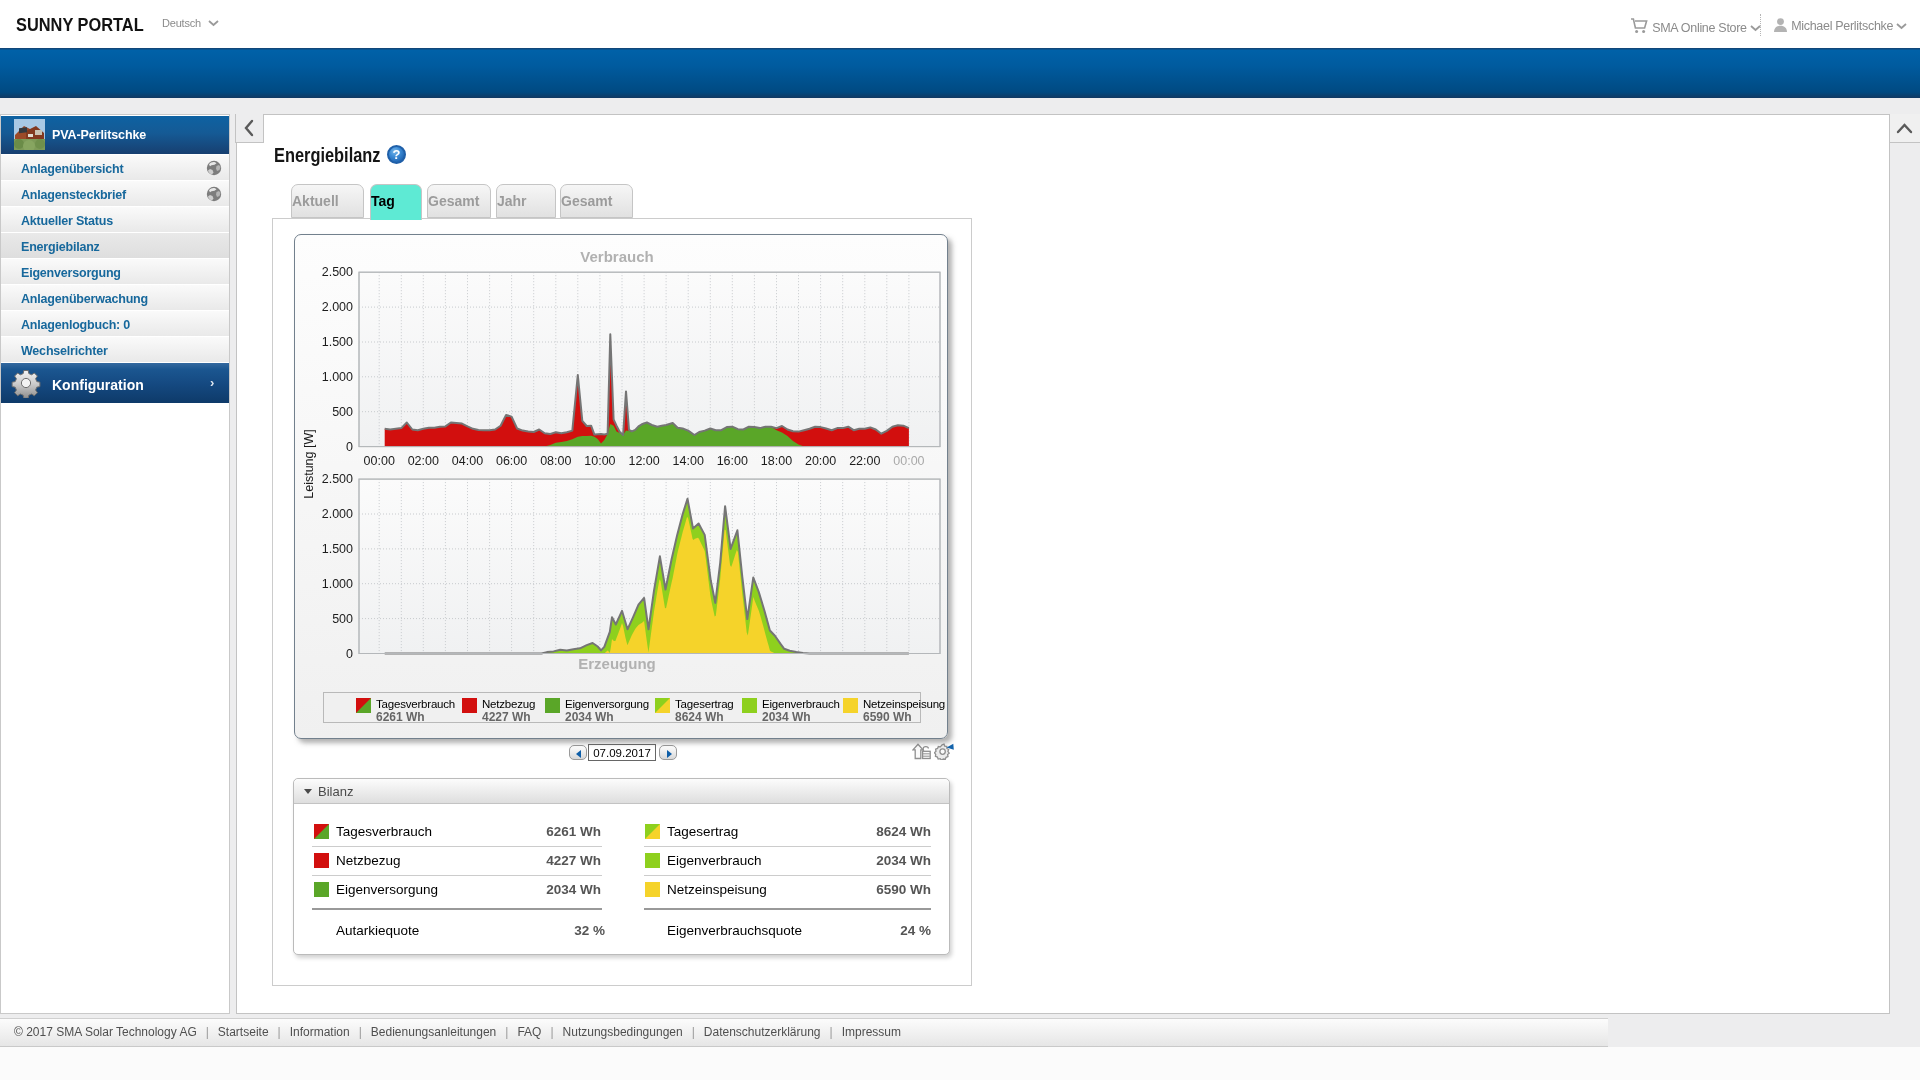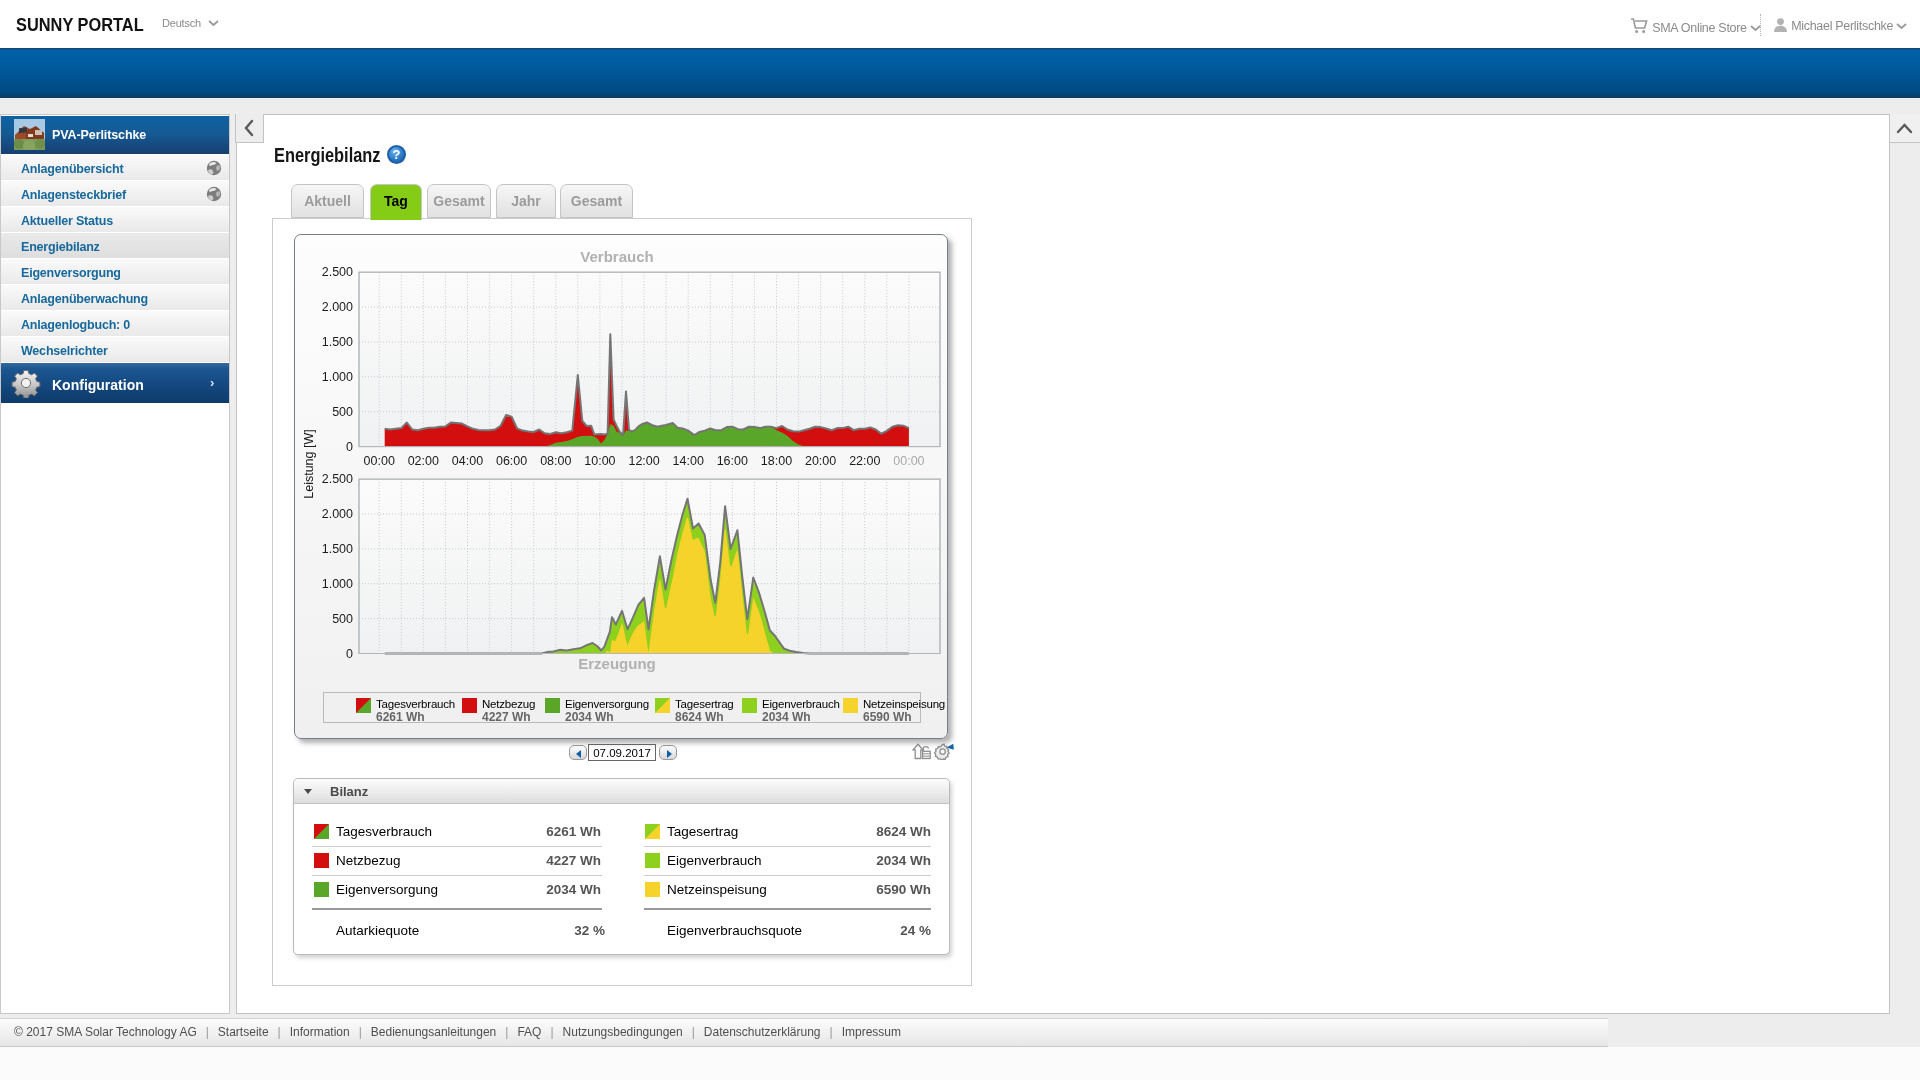--- a/index.html
+++ b/index.html
@@ -16,22 +16,22 @@
 .mrow span{position:absolute;left:20px;top:6.5px;font-size:12.5px;letter-spacing:-.2px;font-weight:bold;color:#17689c}
 .mrow.act{background:linear-gradient(180deg,#e9e9e9,#dedede)}
 #konfig{left:1px;top:363px;width:228px;height:40px;background:linear-gradient(180deg,#34699f 0,#1b5690 16%,#154a82 50%,#0e3a69 100%)}
 #konfig span{position:absolute;left:51px;top:14px;color:#fff;font-weight:bold;font-size:14px}
 #konfig .arr{position:absolute;left:209px;top:12px;color:#dfe7ef;font-size:13px;font-weight:bold}
 #mainpanel{left:236px;top:114px;width:1654px;height:900px;background:#fff;border:1px solid #c3c3c3}
 #notch{left:235px;top:114px;width:29px;height:29px;background:#ededee;border-left:1px solid #c3c3c3;border-right:1px solid #c3c3c3;border-bottom:1px solid #c3c3c3}
 #upbox{left:1890px;top:114px;width:30px;height:29px;background:#f0f0f0;border-bottom:1px solid #c3c3c3}
 #h1{left:274px;top:144px;font-size:19.5px;font-weight:bold;color:#151515;transform:scaleX(.84);transform-origin:0 0;white-space:nowrap}
 #help{left:387px;top:145px;width:19px;height:19px;border-radius:50%;background:radial-gradient(circle at 38% 30%,#7db9e8 0,#3f8ed8 35%,#2268b5 75%,#1c5ba5 100%);border:2px solid #1f5fa8;color:#fff;font-weight:bold;font-size:13px;text-align:center;line-height:15px}
-.tab{top:184px;height:34px;background:linear-gradient(180deg,#f6f6f6,#e1e1e1);border:1px solid #c5c5c5;border-radius:7px 7px 0 0;color:#9b9b9b;font-weight:bold;font-size:14px;text-align:center;line-height:33px;z-index:3}
-.tab.act{height:36px;background:#84cc16;border-bottom:none;color:#000;z-index:5}
+.tab{top:184px;height:34px;background:linear-gradient(180deg,#f6f6f6,#e1e1e1);border:1px solid #c5c5c5;border-radius:7px 7px 0 0;color:#9b9b9b;font-weight:bold;font-size:14px;text-align:left;line-height:33px;z-index:3}
+.tab.act{height:36px;background:#5eead4;border-bottom:none;color:#000;z-index:5}
 #container{left:272px;top:218px;width:700px;height:768px;background:#fff;border:1px solid #ccc}
 #chartpanel{left:294px;top:234px;width:654px;height:505px;background:linear-gradient(180deg,#fdfdfd,#f0f0f0);border:1px solid #72808d;border-radius:7px;box-shadow:4px 4px 5px rgba(100,100,100,.5);z-index:2}
 #legendbox{left:28px;top:457px;width:598px;height:31px;background:#f0f0f0;border:1px solid #b9b9b9}
 .lsq{position:absolute;top:5px;width:15px;height:15px}
 .sqr{background:#d20f0e}.sqg{background:#5aa628}.sqlg{background:#8ed01e}.sqy{background:#f5d32a}
 .sqtv{background:linear-gradient(to bottom right,#d20f0e 49.5%,#5aa628 50.5%)}
 .sqte{background:linear-gradient(to bottom right,#8ed01e 49.5%,#f5d32a 50.5%)}
 .llab{position:absolute;top:5px;font-size:11.5px;color:#000;letter-spacing:-.2px;white-space:nowrap}
 .lval{position:absolute;top:17px;font-size:12px;font-weight:bold;color:#666;white-space:nowrap}
 .navbtn{top:745px;width:18px;height:15px;border:1px solid #9a9a9a;border-radius:5px;background:linear-gradient(180deg,#fff,#d8d8d8)}
@@ -330,21 +330,21 @@
       <path d="M8 2.2l2.1-.8.8 2.1 2.2.3.1 2.3 1.9 1.1-.8 2.1 1.4 1.8-1.7 1.5.4 2.2-2.1.8-.8 2.1-2.2-.3-1.8 1.4-1.5-1.7-2.2.4-.8-2.1-2.1-.8.3-2.2-1.4-1.8 1.7-1.5-.4-2.2 2.1-.8.8-2.1 2.2.3z" transform="translate(.6,.8) scale(.93)" fill="#ececec" stroke="#8f8f8f" stroke-width="1.4"></path>
       <circle cx="8.6" cy="9.6" r="2.7" fill="#fafafa" stroke="#8f8f8f" stroke-width="1.3"></circle>
       <polygon points="12.5,5.5 19.3,1.8 19.8,7.8" fill="#1464ac"></polygon>
     </svg></div>
 
 <div class="abs" id="bilanz">
 <div class="abs" id="bilhead">
       <svg width="9" height="7" style="position:absolute;left:10px;top:9px">
         <polygon points="0,1 8,1 4,6" fill="#4a4a4a"></polygon>
       </svg>
-      <span style="position:absolute;left:36px;top:5px;font-size:13px;font-weight:bold;color:#4a4a4a">Bilanz</span>
+      <span style="position:absolute;left:24px;top:5px;font-size:13px;font-weight:normal;color:#4a4a4a">Bilanz</span>
     </div>
 <div class="bsq sqtv" style="left:20px;top:45px"></div>
     <div class="blab" style="left:42px;top:45px">Tagesverbrauch</div>
     <div class="bval" style="left:200px;top:45px;width:107px">6261 Wh</div>
 <div class="bsq sqr" style="left:20px;top:74px"></div>
     <div class="blab" style="left:42px;top:74px">Netzbezug</div>
     <div class="bval" style="left:200px;top:74px;width:107px">4227 Wh</div>
 <div class="bsq sqg" style="left:20px;top:103px"></div>
     <div class="blab" style="left:42px;top:103px">Eigenversorgung</div>
     <div class="bval" style="left:200px;top:103px;width:107px">2034 Wh</div>

